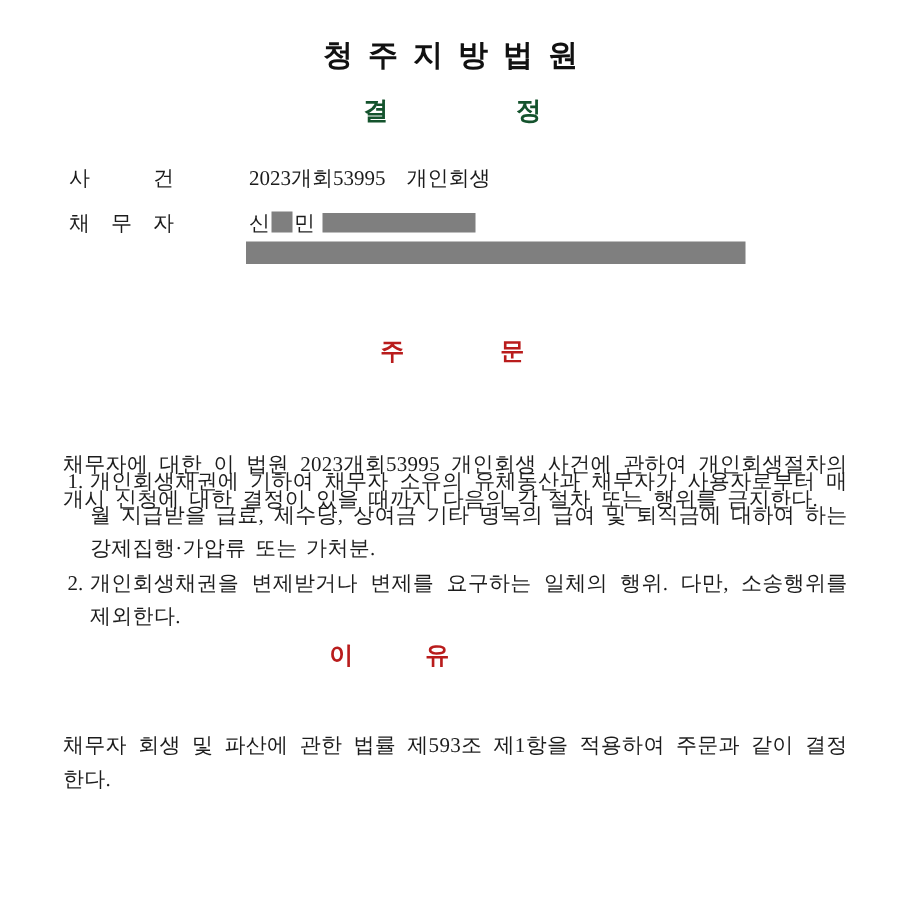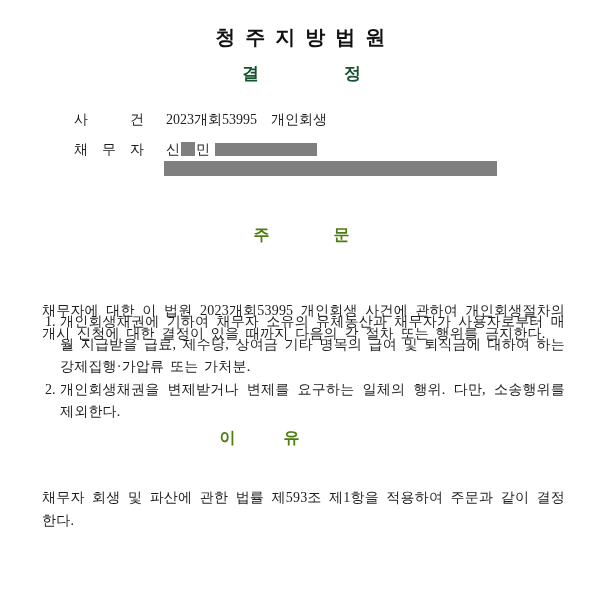--- a/index.html
+++ b/index.html
@@ -28,21 +28,21 @@
     position: absolute;
     top: 62px; left: 0; width: 603px;
     text-align: center;
     font-size: 17px;
     font-weight: bold;
     line-height: 24px;
     white-space: pre;
     color: #14532d;
   }
   .info-row { position: absolute; left: 46px; font-size: 14px; line-height: 20px; }
-  .info-row .label { display: inline-block; white-space: pre; color: #1c1c1c; margin-left: 28px; }
+  .info-row .label { display: inline-block; white-space: pre; color: #1c1c1c; }
   .info-row .value { position: absolute; left: 120px; white-space: pre; font-family: Liberation Serif, serif; }
   .row-case  { top: 110px; width: 520px; }
   .row-debtor { top: 140px; width: 520px; }
   .redact {
     display: inline-block;
     background: #7f7f7f;
     vertical-align: -2px;
   }
   .redact-name-mid { width: 14px; height: 14px; margin: 0 1px; }
   .redact-name-rest { width: 102px; height: 13px; margin-left: 5px; }
@@ -59,21 +59,21 @@
     word-spacing: 2px;
   }
   .section-header {
     position: absolute;
     left: 0;
     text-align: center;
     font-size: 16px;
     font-weight: bold;
     line-height: 20px;
     white-space: pre;
-    color: #4d7c0f;
+    color: #b91c1c;
   }
   .header-jumun { top: 225px; width: 603px; }
   .header-iyu  { top: 428px; width: 519px; }
   .body-text {
     position: absolute;
     left: 42px; width: 523px;
     font-size: 14px;
     line-height: 23px;
     text-align: justify;
     word-spacing: 3px;

